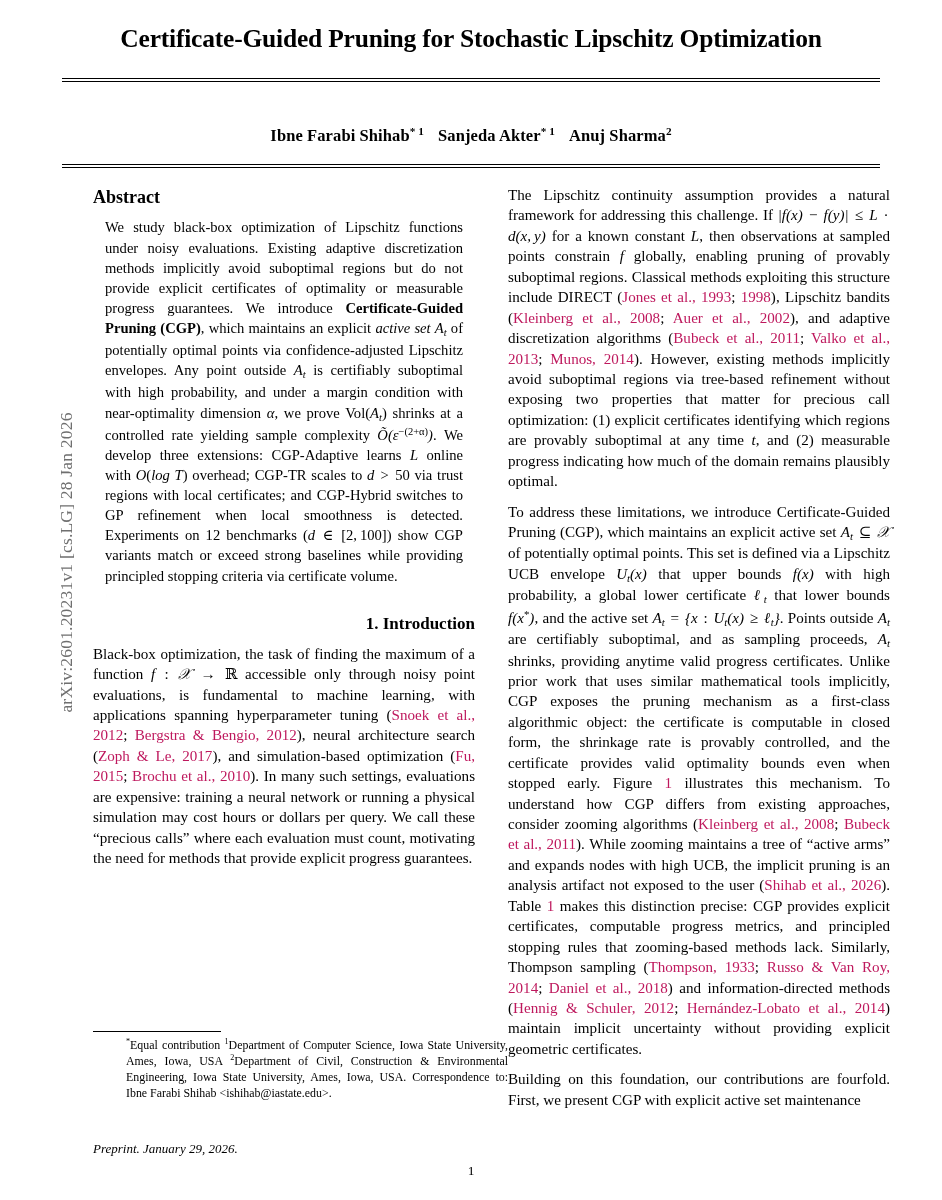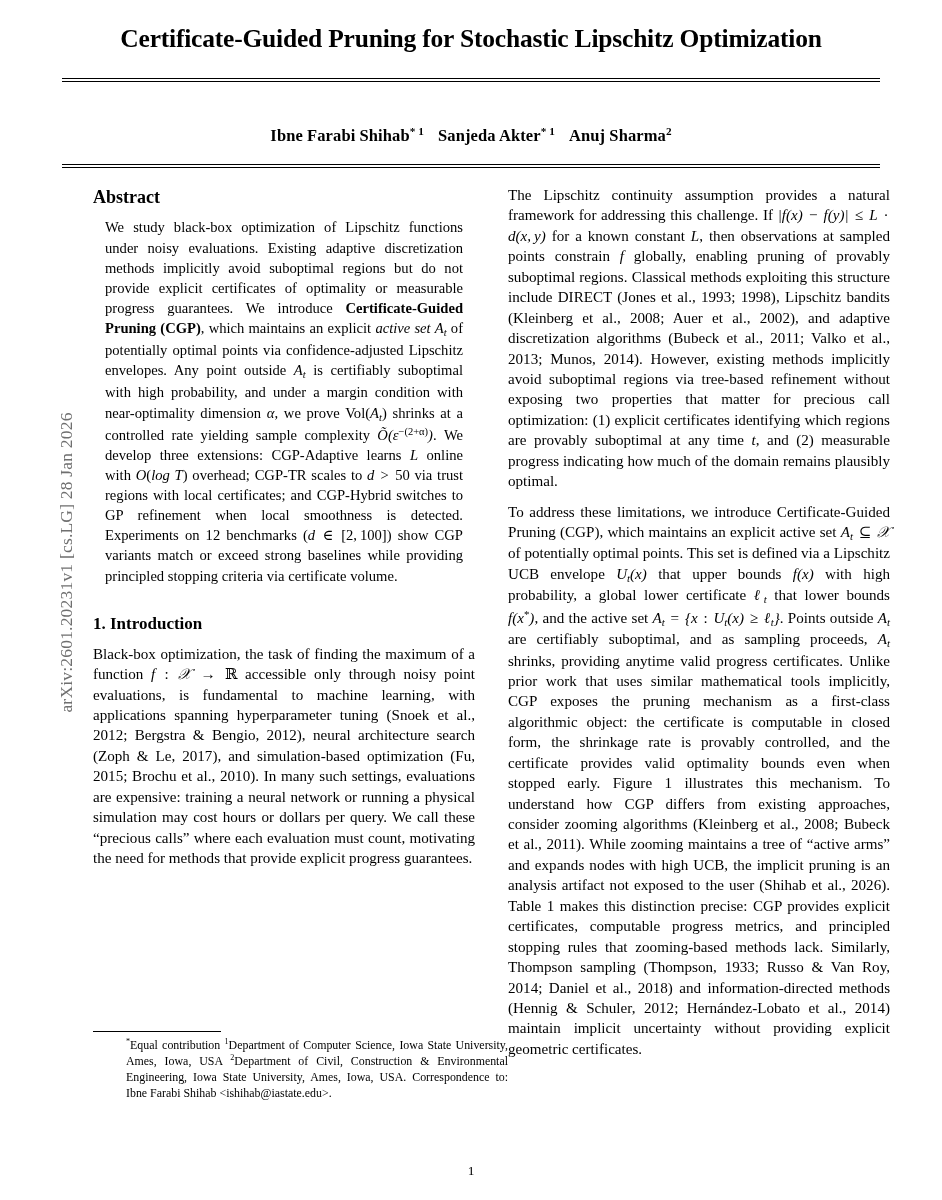--- a/index.html
+++ b/index.html
@@ -107,29 +107,29 @@
     padding: 0 4px;
     font-size: 14.6px;
     line-height: 1.38;
     text-align: justify;
   }
 
   .section-head {
     font-size: 17px;
     font-weight: bold;
     margin: 26px 0 9px 0;
-    text-align: left;
+    text-align: right;
   }
   p.para {
     margin: 0 0 10px 0;
     text-indent: 0;
   }
   p.para + p.para { margin-top: 2px; }
 
-  .cite { color: #000000; }
+  .cite { color: #be185d; }
   .bold { font-weight: bold; }
   .ital { font-style: italic; }
 
   
   .m {
     font-family: "Liberation Serif", "DejaVu Serif", serif;
     font-style: italic;
   }
   .mr { font-style: normal; }
   .cal { font-style: italic; font-family: "DejaVu Serif", serif; }
@@ -208,20 +208,22 @@
 
     <p class="para"><span>Black-box optimization, the task of finding the maximum of a function </span><span class="m">f <span class="op">:</span> <span class="cal">𝒳</span> <span class="op">→</span> <span class="bb">ℝ</span></span><span> accessible only through noisy point evaluations, is fundamental to machine learning, with applications spanning hyperparameter tuning (</span><span class="cite">Snoek et al., 2012</span><span>; </span><span class="cite">Bergstra &amp; Bengio, 2012</span><span>), neural architecture search (</span><span class="cite">Zoph &amp; Le, 2017</span><span>), and simulation-based optimization (</span><span class="cite">Fu, 2015</span><span>; </span><span class="cite">Brochu et al., 2010</span><span>). In many such settings, evaluations are expensive: training a neural network or running a physical simulation may cost hours or dollars per query. We call these “precious calls” where each evaluation must count, motivating the need for methods that provide explicit progress guarantees.</span></p>
   </div>
 
   <div class="col col-right">
 
     <p class="para"><span>The Lipschitz continuity assumption provides a natural framework for addressing this challenge. If </span><span class="m">|f(x) <span class="op">−</span> f(y)| <span class="op">≤</span> L <span class="op">·</span> d(x, y)</span><span> for a known constant </span><span class="m">L</span><span>, then observations at sampled points constrain </span><span class="m">f</span><span> globally, enabling pruning of provably suboptimal regions. Classical methods exploiting this structure include DIRECT (</span><span class="cite">Jones et al., 1993</span>; <span class="cite">1998</span><span>), Lipschitz bandits (</span><span class="cite">Kleinberg et al., 2008</span>; <span class="cite">Auer et al., 2002</span><span>), and adaptive discretization algorithms (</span><span class="cite">Bubeck et al., 2011</span>; <span class="cite">Valko et al., 2013</span>; <span class="cite">Munos, 2014</span><span>). However, existing methods implicitly avoid suboptimal regions via tree-based refinement without exposing two properties that matter for precious call optimization: (1) explicit certificates identifying which regions are provably suboptimal at any time </span><span class="m">t</span><span>, and (2) measurable progress indicating how much of the domain remains plausibly optimal.</span></p>
 
     <p class="para"><span>To address these limitations, we introduce Certificate-Guided Pruning (CGP), which maintains an explicit active set </span><span class="m">A<span class="sub">t</span> <span class="op">⊆</span> <span class="cal">𝒳</span></span><span> of potentially optimal points. This set is defined via a Lipschitz UCB envelope </span><span class="m">U<span class="sub">t</span>(x)</span><span> that upper bounds </span><span class="m">f(x)</span><span> with high probability, a global lower certificate </span><span class="m">ℓ<span class="sub">t</span></span><span> that lower bounds </span><span class="m">f(x<span class="sup2">*</span>)</span><span>, and the active set </span><span class="m">A<span class="sub">t</span> <span class="op">=</span> {x <span class="op">:</span> U<span class="sub">t</span>(x) <span class="op">≥</span> ℓ<span class="sub">t</span>}</span><span>. Points outside </span><span class="m">A<span class="sub">t</span></span><span> are certifiably suboptimal, and as sampling proceeds, </span><span class="m">A<span class="sub">t</span></span><span> shrinks, providing anytime valid progress certificates. Unlike prior work that uses similar mathematical tools implicitly, CGP exposes the pruning mechanism as a first-class algorithmic object: the certificate is computable in closed form, the shrinkage rate is provably controlled, and the certificate provides valid optimality bounds even when stopped early. Figure </span><span class="cite">1</span><span> illustrates this mechanism. To understand how CGP differs from existing approaches, consider zooming algorithms (</span><span class="cite">Kleinberg et al., 2008</span>; <span class="cite">Bubeck et al., 2011</span><span>). While zooming maintains a tree of “active arms” and expands nodes with high UCB, the implicit pruning is an analysis artifact not exposed to the user (</span><span class="cite">Shihab et al., 2026</span><span>). Table </span><span class="cite">1</span><span> makes this distinction precise: CGP provides explicit certificates, computable progress metrics, and principled stopping rules that zooming-based methods lack. Similarly, Thompson sampling (</span><span class="cite">Thompson, 1933</span>; <span class="cite">Russo &amp; Van Roy, 2014</span>; <span class="cite">Daniel et al., 2018</span><span>) and information-directed methods (</span><span class="cite">Hennig &amp; Schuler, 2012</span>; <span class="cite">Hernández-Lobato et al., 2014</span><span>) maintain implicit uncertainty without providing explicit geometric certificates.</span></p>
 
+    <p class="para">Building on this foundation, our contributions are fourfold. First, we present CGP with explicit active set maintenance</p>
   </div>
 
   <div class="footnote-rule"></div>
   <div class="footnote"><sup>*</sup><span>Equal contribution </span><sup>1</sup><span>Department of Computer Science, Iowa State University, Ames, Iowa, USA </span><sup>2</sup><span>Department of Civil, Construction &amp; Environmental Engineering, Iowa State University, Ames, Iowa, USA. Correspondence to: Ibne Farabi Shihab &lt;ishihab@iastate.edu&gt;.</span></div>
 
+  <div class="preprint">Preprint. January 29, 2026.</div>
 
   <div class="page-number">1</div>
 </div>
 
 </body></html>

